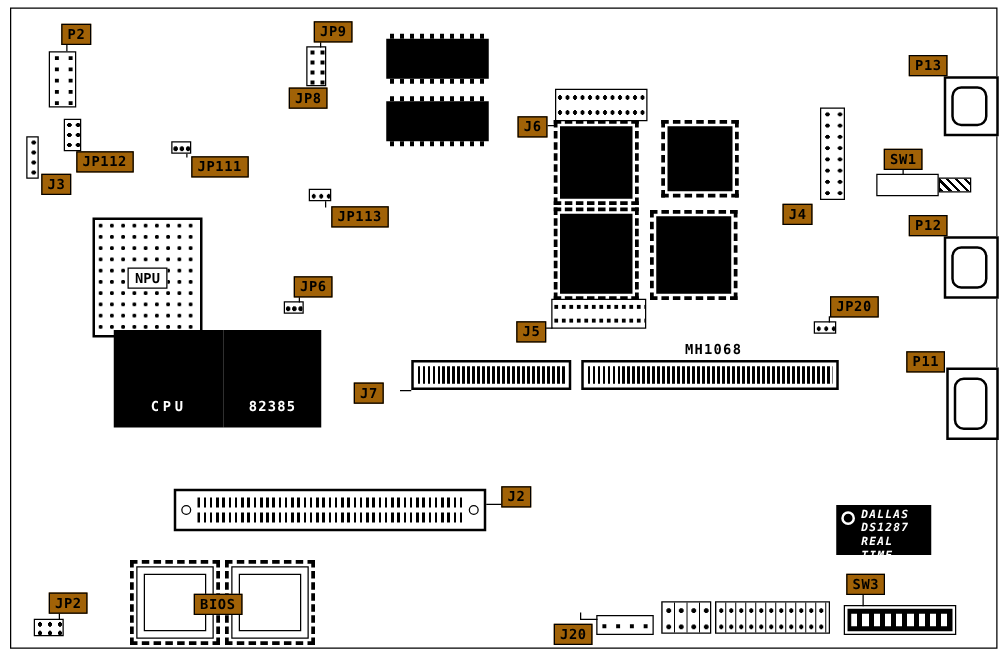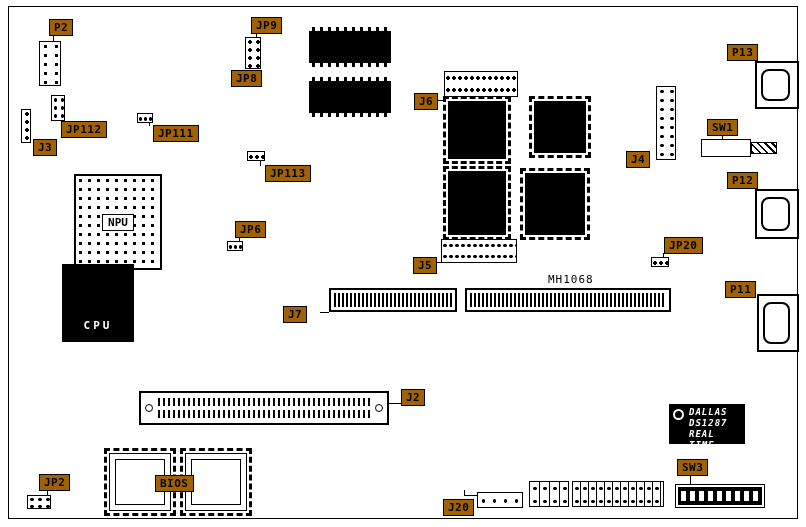--- a/index.html
+++ b/index.html
@@ -51,38 +51,38 @@
 
   .sw1-body { position:absolute; border:1px solid #000; background:#fff; z-index:2; }
   .hatch { position:absolute; border:1px solid #000; z-index:2;
     background:repeating-linear-gradient(45deg,#000 0 2px,#fff 2px 5px); }
 
   .dipswitch { position:absolute; border:1px solid #000; background:#fff; padding:2px; z-index:2; }
   .dipswitch-inner { position:relative; width:100%; height:100%; background:#000; }
   .dipswitch-inner::before { content:""; position:absolute; left:3px; right:3px; top:4px; bottom:4px;
     background:repeating-linear-gradient(90deg,#fff 0 5px,#000 5px 9px); }
 
-  .txt { position:absolute; color:#000; font-size:11px; font-weight:normal; letter-spacing:1px; z-index:3; }
+  .txt { position:absolute; color:#000; font-size:11px; font-weight:bold; letter-spacing:1px; z-index:3; }
 
   .dallas { display:block; text-align:left; padding:3px 4px 3px 20px; }
   .dallas-logo { position:absolute; left:4px; top:5px; width:11px; height:11px;
                  border:2px solid #fff; border-radius:50%; }
   .dallas-text div { font-size:9px; line-height:11px; font-weight:bold; letter-spacing:1px; font-style:italic; }
 </style>
 </head>
 <body>
 
 <div class="stage">
   <div class="board">
 
     <div class="lbl" style="left:40px;top:12px">P2</div>
     <div class="lbl" style="left:242px;top:10px">JP9</div>
     <div class="lbl" style="left:222px;top:63px">JP8</div>
     <div class="lbl" style="left:405px;top:86px">J6</div>
-    <div class="lbl" style="left:617px;top:144px">J4</div>
+    <div class="lbl" style="left:617px;top:156px">J4</div>
     <div class="lbl" style="left:718px;top:37px">P13</div>
     <div class="lbl" style="left:698px;top:112px">SW1</div>
     <div class="lbl" style="left:718px;top:165px">P12</div>
     <div class="lbl" style="left:655px;top:230px">JP20</div>
     <div class="lbl" style="left:716px;top:274px">P11</div>
     <div class="lbl" style="left:24px;top:132px">J3</div>
     <div class="lbl" style="left:52px;top:114px">JP112</div>
     <div class="lbl" style="left:144px;top:118px">JP111</div>
     <div class="lbl" style="left:256px;top:158px">JP113</div>
     <div class="lbl" style="left:226px;top:214px">JP6</div>
@@ -135,22 +135,25 @@
 
     <div class="qfp" style="left:439px;top:94px;width:58px;height:58px"></div>
     <div class="qfp" style="left:525px;top:94px;width:52px;height:52px"></div>
     <div class="qfp" style="left:439px;top:164px;width:58px;height:64px"></div>
     <div class="qfp" style="left:516px;top:166px;width:60px;height:62px"></div>
 
     <div class="socket" style="left:65px;top:167px;width:88px;height:96px">
       <span class="lbl-in">NPU</span>
     </div>
 
-    <div class="chip" style="left:53px;top:257px;width:72px;height:78px">
+    <div class="chip" style="left:82px;top:257px;width:88px;height:78px">
       <span class="plain">CPU</span>
+    </div>
+    <div class="chip" style="left:170px;top:257px;width:78px;height:78px">
+      <span class="plain" style="letter-spacing:1px">82385</span>
     </div>
 
     <div class="slot" style="left:320px;top:281px;width:128px;height:24px">
       <div class="slot-stripes"></div>
     </div>
     <div class="slot" style="left:456px;top:281px;width:206px;height:24px">
       <div class="slot-stripes"></div>
     </div>
     <div class="txt" style="left:539px;top:266px">MH1068</div>
 

